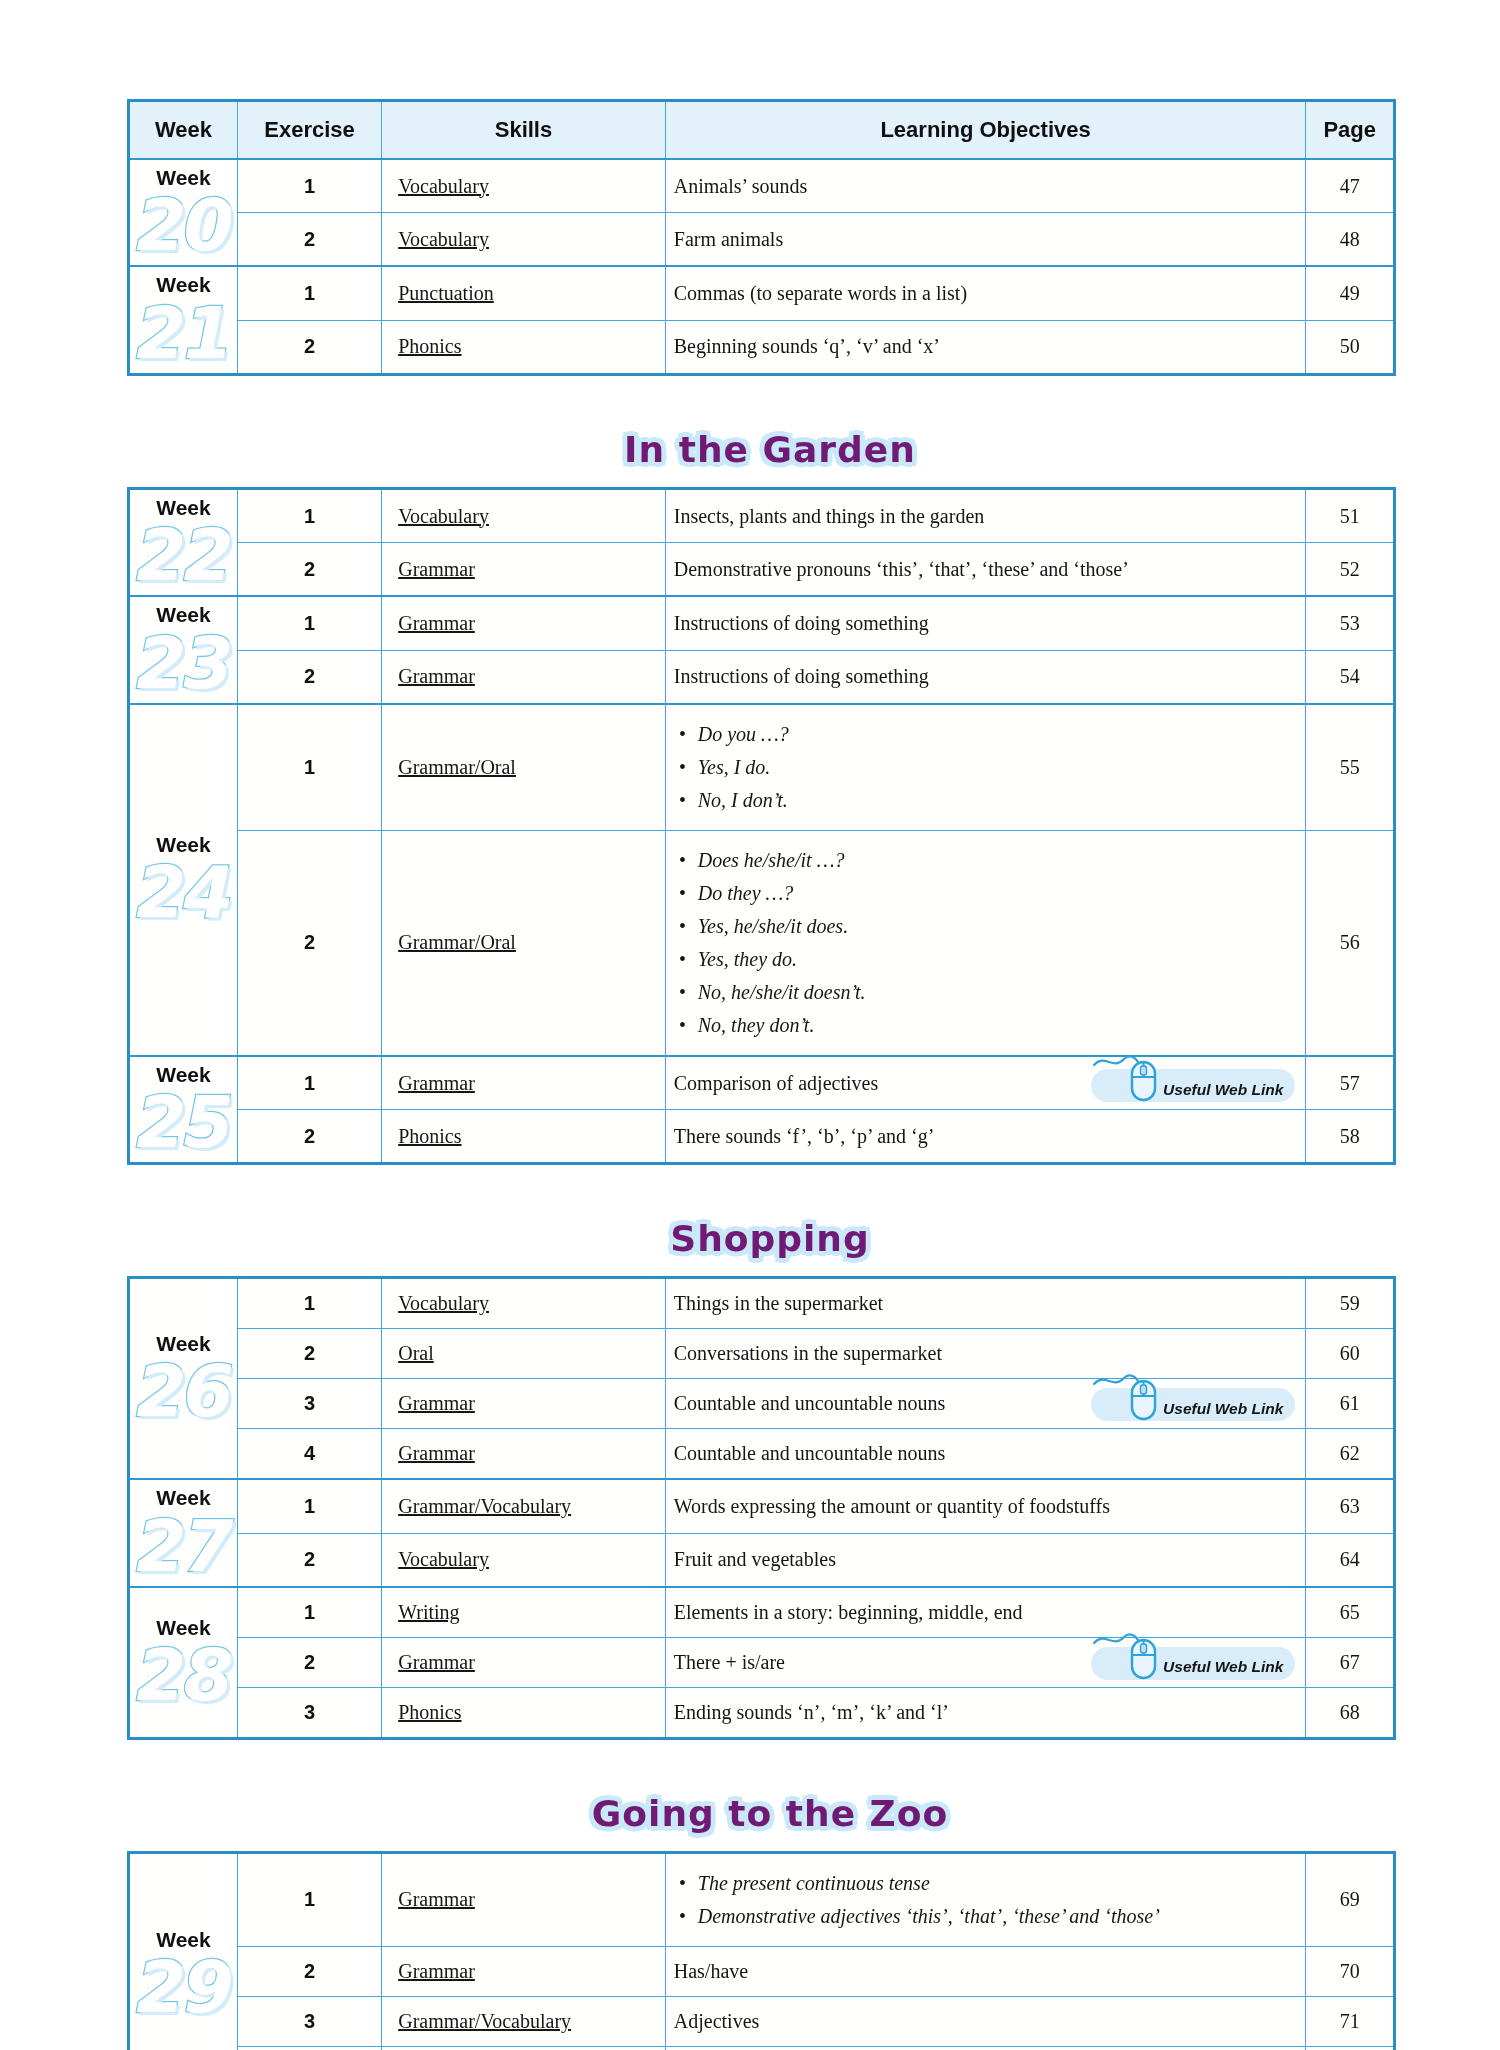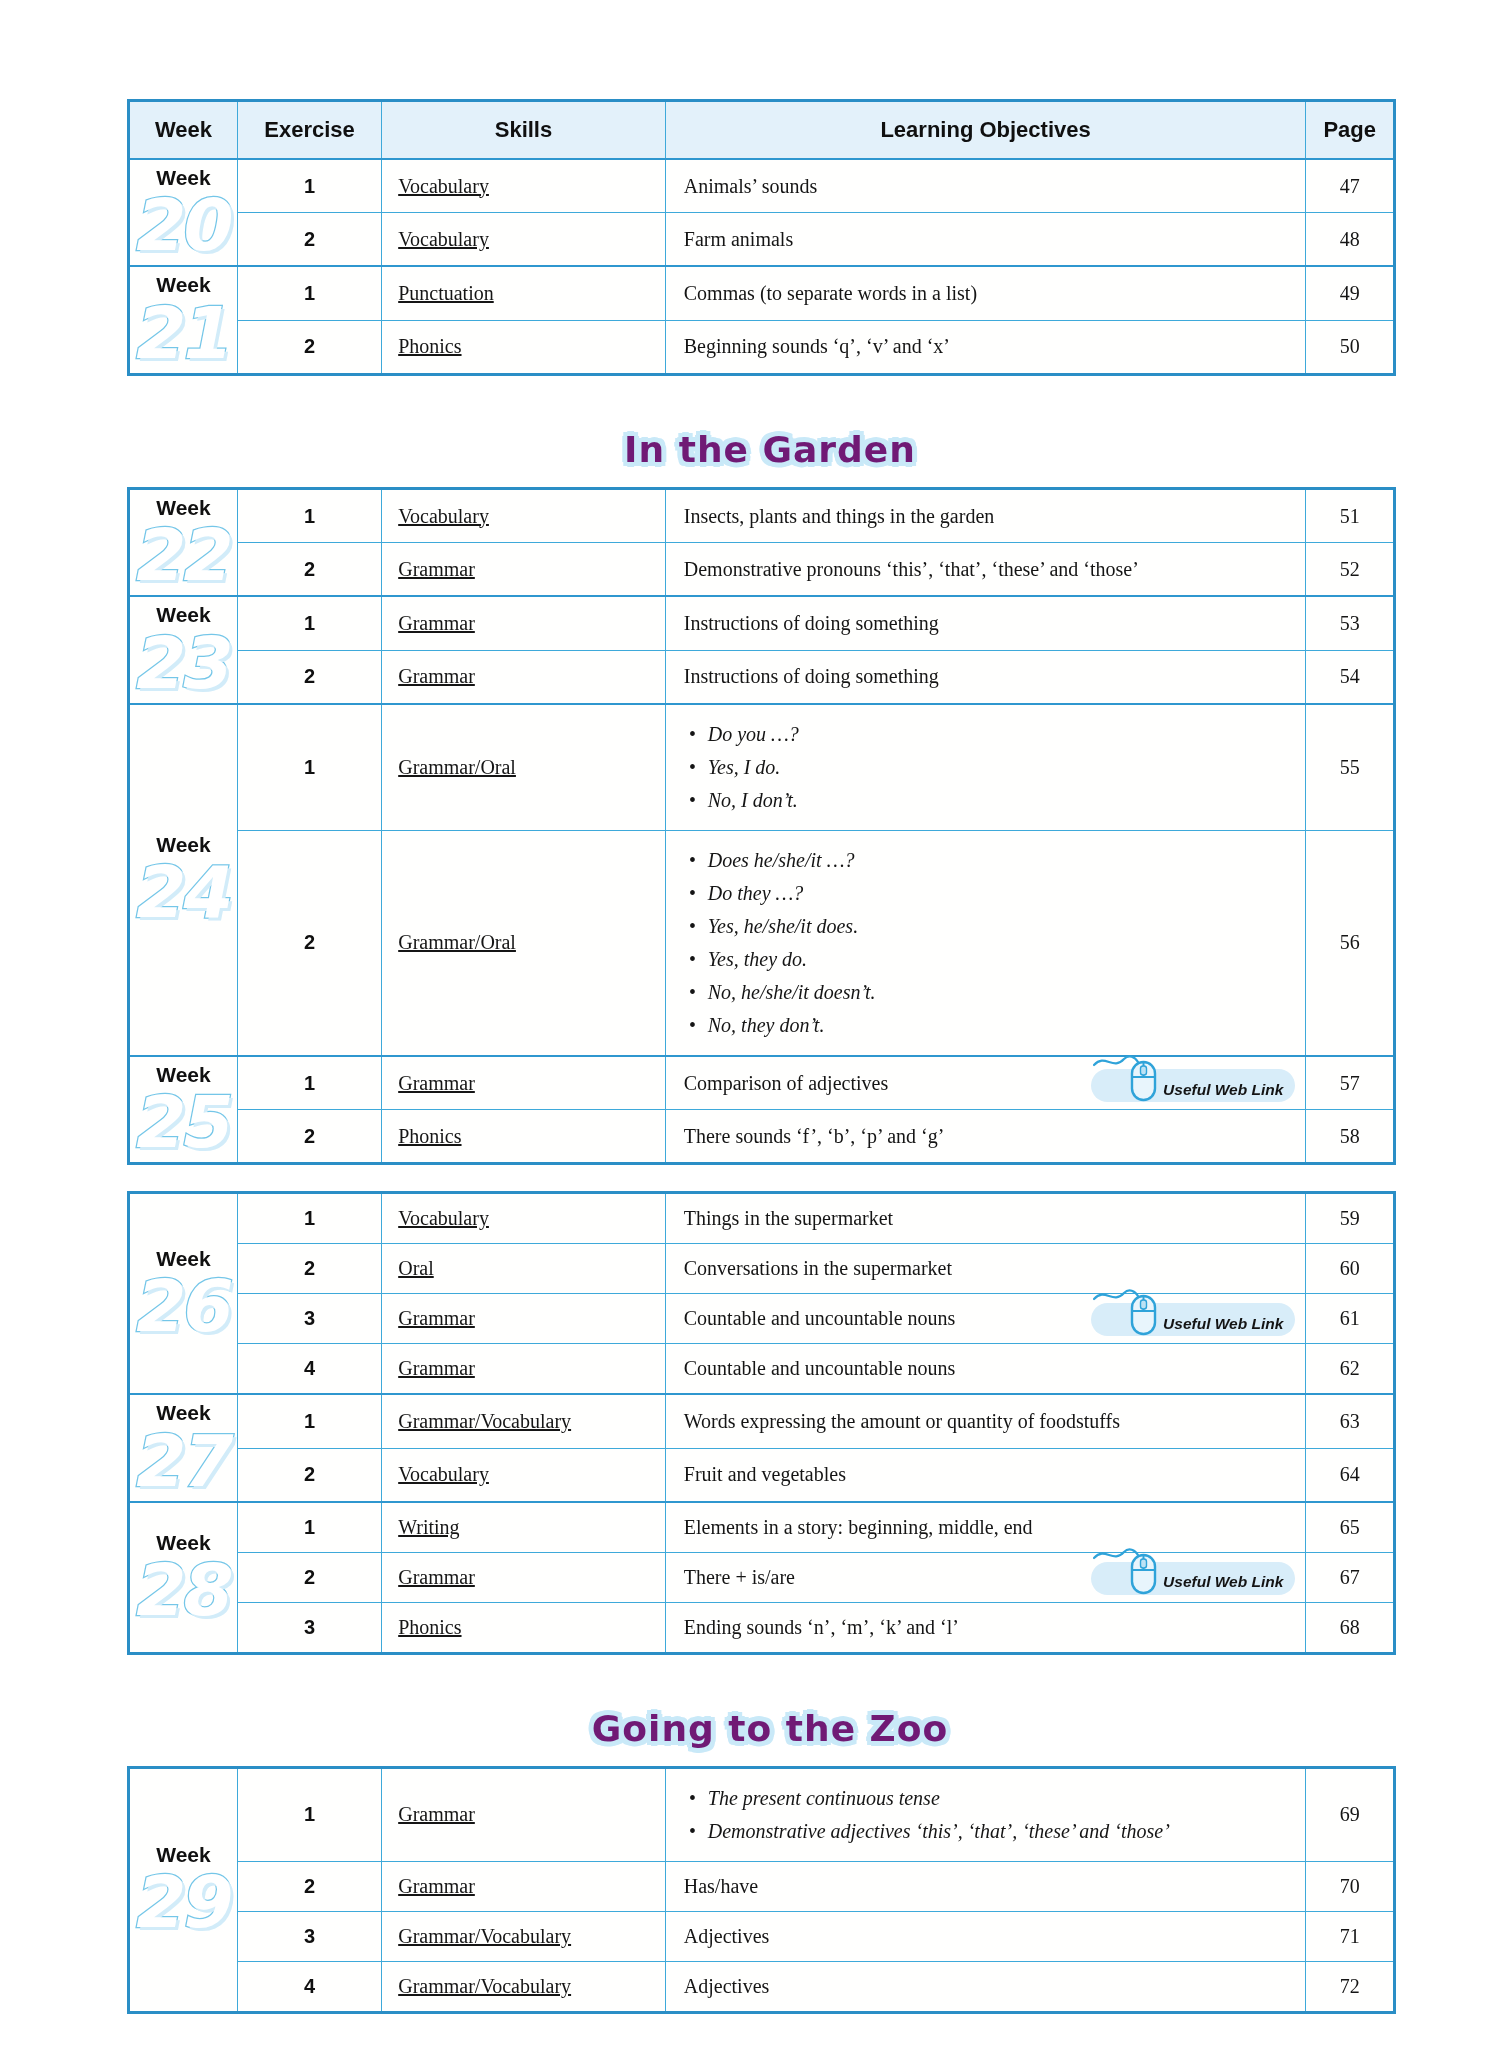--- a/index.html
+++ b/index.html
@@ -32,21 +32,21 @@
     display:block;font-family:"DejaVu Sans", sans-serif;
     font-style:italic;font-weight:bold;font-size:72px;line-height:.95;
     color:#ffffff;-webkit-text-stroke:2.5px #74c6e8;paint-order:stroke fill;
     text-shadow:3px 3px 0 #d2ecf9;letter-spacing:-3px;margin-top:2px;
   }
   td.ex-cell{
     text-align:center;font-family:"Liberation Sans", sans-serif;
     font-weight:bold;font-size:20px;color:#101010;
   }
   td.skill-cell{padding-left:16px;text-decoration:underline;}
-  td.obj-cell{padding-left:18px;position:relative;}
+  td.obj-cell{padding-left:8px;position:relative;}
   td.page-cell{text-align:center;}
   .bullet{position:relative;padding-left:24px;line-height:1.65;font-style:italic;}
   .bullet::before{content:"•";position:absolute;left:5px;top:0;}
   
   .section-title{
     font-family:"DejaVu Sans", sans-serif;font-weight:bold;font-size:36px;
     letter-spacing:1px;line-height:1;color:#701a75;
     -webkit-text-stroke:6px #2aa0da;paint-order:stroke fill;
     text-shadow:4px 4px 0 #c9e9f8,-4px 4px 0 #c9e9f8,4px -4px 0 #c9e9f8,
                 -4px -4px 0 #c9e9f8,0 5px 0 #c9e9f8,0 -5px 0 #c9e9f8,
@@ -221,20 +221,21 @@
         </tr>
         <tr>
           <td class="ex-cell">2</td>
           <td class="skill-cell">Phonics</td>
           <td class="obj-cell"><span>There sounds ‘f’, ‘b’, ‘p’ and ‘g’</span></td>
           <td class="page-cell">58</td>
         </tr>
       </tbody>
     </table>
     <div class="tbl-gap"></div>
+    <div class="section-title">Shopping</div>
     <table class="toc-table">
       <colgroup>
         <col class="c-week">
         <col class="c-ex">
         <col class="c-skill">
         <col class="c-obj">
         <col class="c-page">
       </colgroup>
       <tbody>
         <tr class="group-start">

